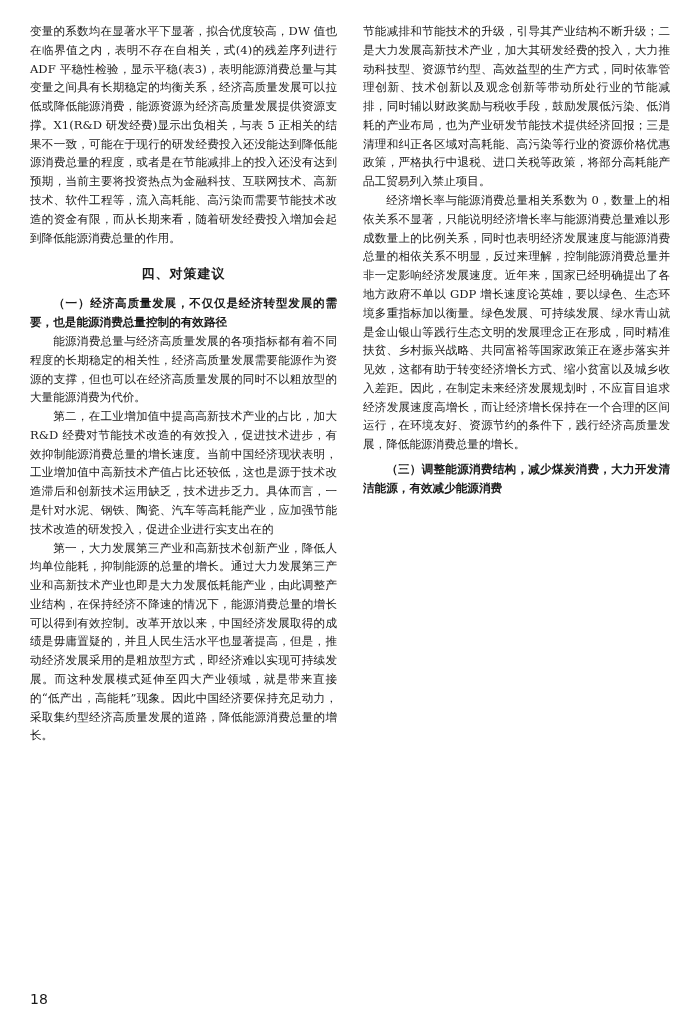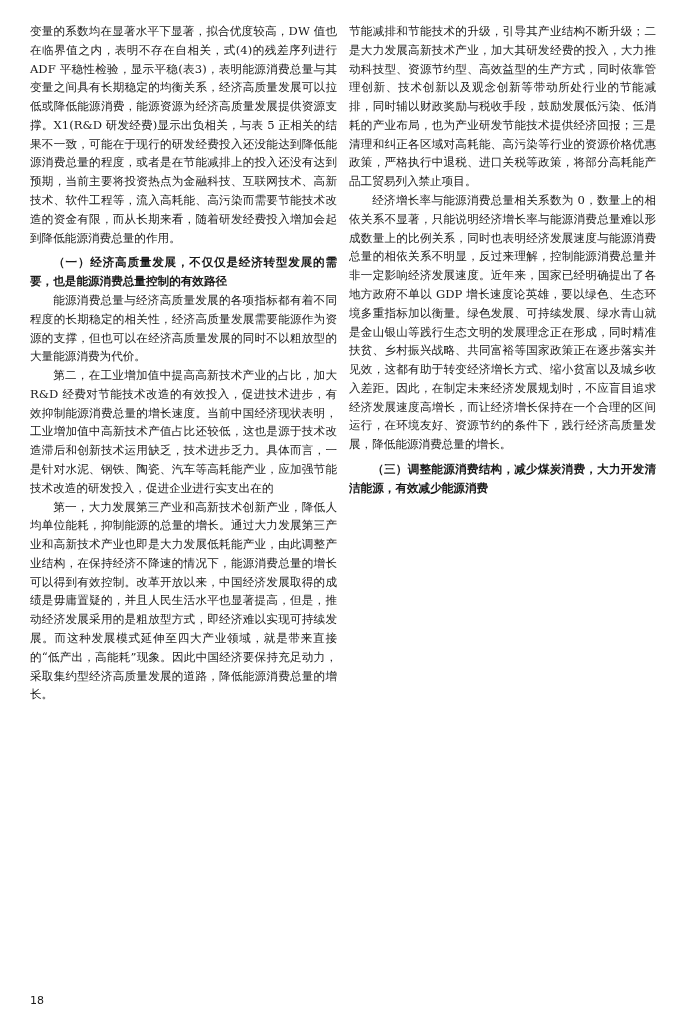--- a/index.html
+++ b/index.html
@@ -16,21 +16,21 @@
   }
   .page {
     position: relative;
     width: 700px;
     height: 1021px;
     box-sizing: border-box;
     padding: 22px 30px 40px 30px;
   }
   .columns {
     display: flex;
-    gap: 12px;
+    gap: 26px;
     height: 942px;
   }
   .col {
     width: 307px;
     font-size: 11.6px;
     line-height: 1.62;
     text-align: justify;
     text-justify: inter-ideograph;
   }
   .col p {
@@ -49,34 +49,35 @@
   }
   p.sub-head {
     font-weight: bold;
     text-indent: 2em;
     margin: 6px 0 0 0;
   }
   .page-number {
     position: absolute;
     left: 30px;
     bottom: 14px;
-    font-size: 11px;
+    font-size: 14px;
     font-family: "DejaVu Sans", "Liberation Sans", sans-serif;
     color: #1a1a1a;
   }
 </style>
 </head>
 <body>
 
 <div class="page">
   <div class="columns">
 
     <div class="col">
       <p class="noindent">变量的系数均在显著水平下显著，拟合优度较高，DW 值也在临界值之内，表明不存在自相关，式(4)的残差序列进行 ADF 平稳性检验，显示平稳(表3)，表明能源消费总量与其变量之间具有长期稳定的均衡关系，经济高质量发展可以拉低或降低能源消费，能源资源为经济高质量发展提供资源支撑。X1(R&amp;D 研发经费)显示出负相关，与表 5 正相关的结果不一致，可能在于现行的研发经费投入还没能达到降低能源消费总量的程度，或者是在节能减排上的投入还没有达到预期，当前主要将投资热点为金融科技、互联网技术、高新技术、软件工程等，流入高耗能、高污染而需要节能技术改造的资金有限，而从长期来看，随着研发经费投入增加会起到降低能源消费总量的作用。</p>
 
+      <h2 class="section-title">四、对策建议</h2>
 
       <p class="sub-head">（一）经济高质量发展，不仅仅是经济转型发展的需要，也是能源消费总量控制的有效路径</p>
       <p>能源消费总量与经济高质量发展的各项指标都有着不同程度的长期稳定的相关性，经济高质量发展需要能源作为资源的支撑，但也可以在经济高质量发展的同时不以粗放型的大量能源消费为代价。</p>
       <p>第二，在工业增加值中提高高新技术产业的占比，加大 R&amp;D 经费对节能技术改造的有效投入，促进技术进步，有效抑制能源消费总量的增长速度。当前中国经济现状表明，工业增加值中高新技术产值占比还较低，这也是源于技术改造滞后和创新技术运用缺乏，技术进步乏力。具体而言，一是针对水泥、钢铁、陶瓷、汽车等高耗能产业，应加强节能技术改造的研发投入，促进企业进行实支出在的</p>
       <p>第一，大力发展第三产业和高新技术创新产业，降低人均单位能耗，抑制能源的总量的增长。通过大力发展第三产业和高新技术产业也即是大力发展低耗能产业，由此调整产业结构，在保持经济不降速的情况下，能源消费总量的增长可以得到有效控制。改革开放以来，中国经济发展取得的成绩是毋庸置疑的，并且人民生活水平也显著提高，但是，推动经济发展采用的是粗放型方式，即经济难以实现可持续发展。而这种发展模式延伸至四大产业领域，就是带来直接的“低产出，高能耗”现象。因此中国经济要保持充足动力，采取集约型经济高质量发展的道路，降低能源消费总量的增长。</p>
     </div>
 
     <div class="col">
       <p class="noindent">节能减排和节能技术的升级，引导其产业结构不断升级；二是大力发展高新技术产业，加大其研发经费的投入，大力推动科技型、资源节约型、高效益型的生产方式，同时依靠管理创新、技术创新以及观念创新等带动所处行业的节能减排，同时辅以财政奖励与税收手段，鼓励发展低污染、低消耗的产业布局，也为产业研发节能技术提供经济回报；三是清理和纠正各区域对高耗能、高污染等行业的资源价格优惠政策，严格执行中退税、进口关税等政策，将部分高耗能产品工贸易列入禁止项目。</p>
 

